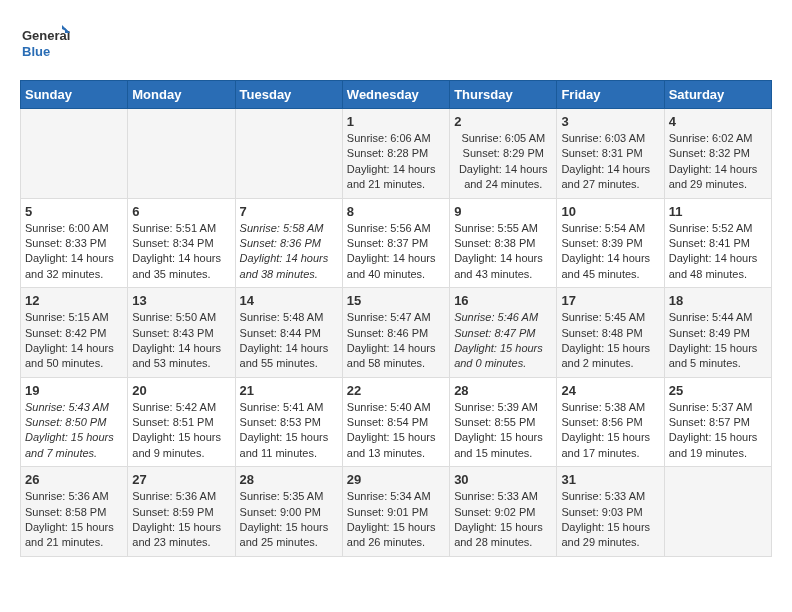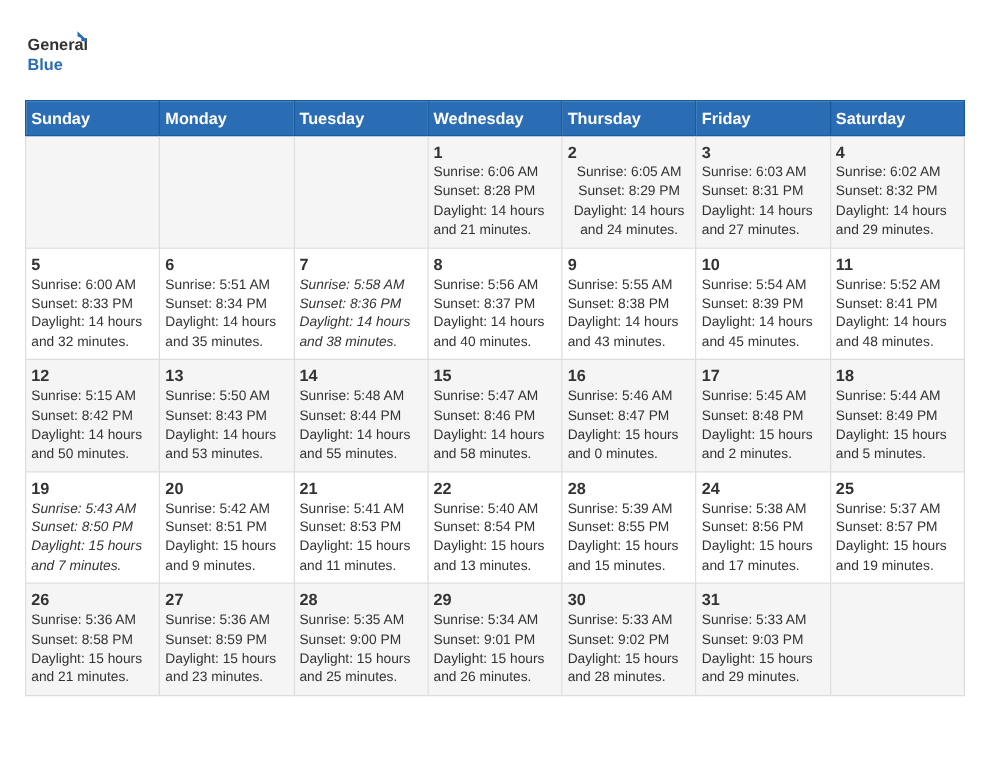--- a/index.html
+++ b/index.html
@@ -212,21 +212,21 @@
         </td>
         <td>
           <span class="day-num">15</span>
           <div class="cell-info" style="white-space: pre-line;">Sunrise: 5:47 AM
 Sunset: 8:46 PM
 Daylight: 14 hours
 and 58 minutes.</div>
         </td>
         <td>
           <span class="day-num">16</span>
-          <div class="cell-info" style="white-space: pre-line;">Sunrise: 5:46 AM
+          <div class="cell-info" style="white-space: pre-line; font-style: italic;">Sunrise: 5:46 AM
 Sunset: 8:47 PM
 Daylight: 15 hours
 and 0 minutes.</div>
         </td>
         <td>
           <span class="day-num">17</span>
           <div class="cell-info" style="white-space: pre-line;">Sunrise: 5:45 AM
 Sunset: 8:48 PM
 Daylight: 15 hours
 and 2 minutes.</div>

